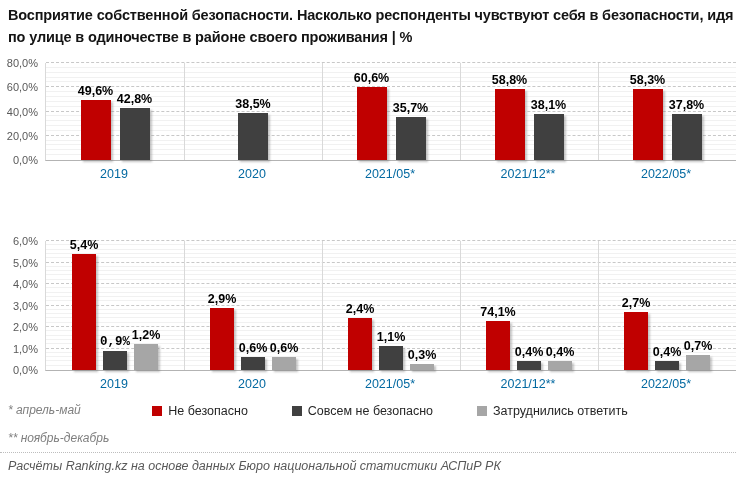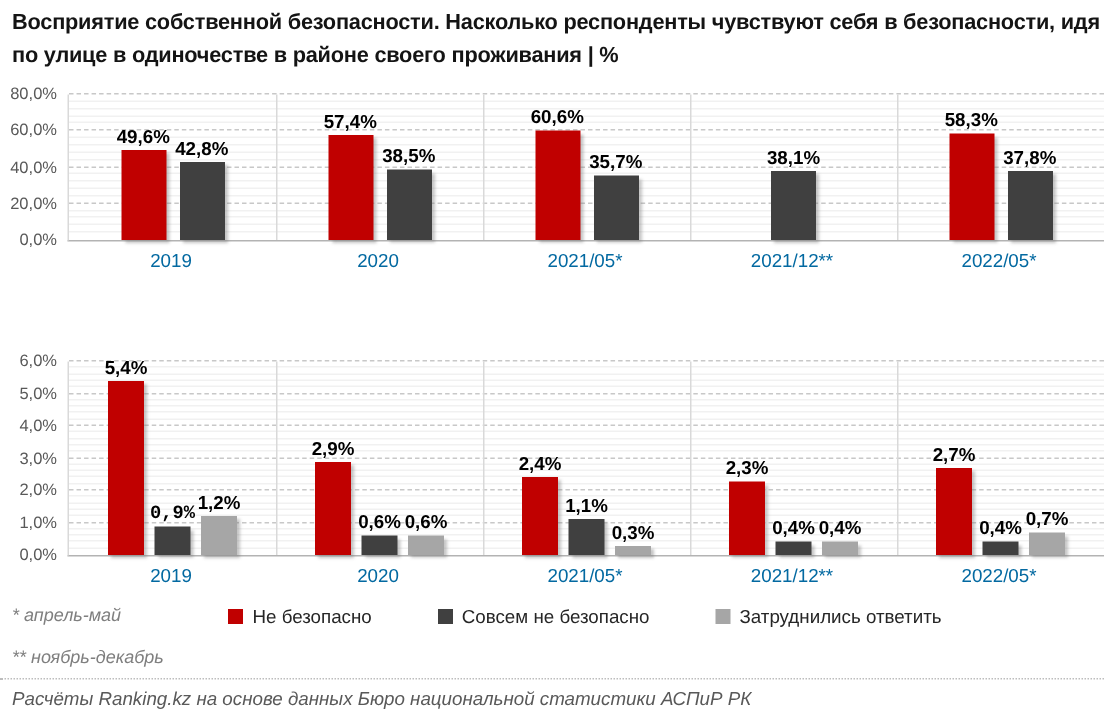--- a/index.html
+++ b/index.html
@@ -100,36 +100,36 @@
         <div class="groups">
           <div class="group">
             <div class="bar" style="height: 62%; background: rgb(192, 0, 0);">
               <span class="bar-label">49,6%</span>
             </div>
             <div class="bar" style="height: 53.5%; background: rgb(64, 64, 64);">
               <span class="bar-label">42,8%</span>
             </div>
           </div>
           <div class="group">
-            <div class="bar" style="height: 71.75%; background: rgb(192, 0, 0);">
-              <span class="bar-label">57,4%</span>
-            </div>
             <div class="bar" style="height: 48.125%; background: rgb(64, 64, 64);">
               <span class="bar-label">38,5%</span>
             </div>
           </div>
           <div class="group">
             <div class="bar" style="height: 75.75%; background: rgb(192, 0, 0);">
               <span class="bar-label">60,6%</span>
             </div>
             <div class="bar" style="height: 44.625%; background: rgb(64, 64, 64);">
               <span class="bar-label">35,7%</span>
             </div>
           </div>
           <div class="group">
+            <div class="bar" style="height: 73.5%; background: rgb(192, 0, 0);">
+              <span class="bar-label">58,8%</span>
+            </div>
             <div class="bar" style="height: 47.625%; background: rgb(64, 64, 64);">
               <span class="bar-label">38,1%</span>
             </div>
           </div>
           <div class="group">
             <div class="bar" style="height: 72.875%; background: rgb(192, 0, 0);">
               <span class="bar-label">58,3%</span>
             </div>
             <div class="bar" style="height: 47.25%; background: rgb(64, 64, 64);">
               <span class="bar-label">37,8%</span>
@@ -220,21 +220,21 @@
             </div>
             <div class="bar" style="height: 18.3333%; background: rgb(64, 64, 64);">
               <span class="bar-label">1,1%</span>
             </div>
             <div class="bar" style="height: 5%; background: rgb(166, 166, 166);">
               <span class="bar-label">0,3%</span>
             </div>
           </div>
           <div class="group">
             <div class="bar" style="height: 38.3333%; background: rgb(192, 0, 0);">
-              <span class="bar-label">2,3%</span>
+              <span class="bar-label">74,1%</span>
             </div>
             <div class="bar" style="height: 6.66667%; background: rgb(64, 64, 64);">
               <span class="bar-label">0,4%</span>
             </div>
             <div class="bar" style="height: 6.66667%; background: rgb(166, 166, 166);">
               <span class="bar-label">0,4%</span>
             </div>
           </div>
           <div class="group">
             <div class="bar" style="height: 45%; background: rgb(192, 0, 0); margin-top: 16px;">

